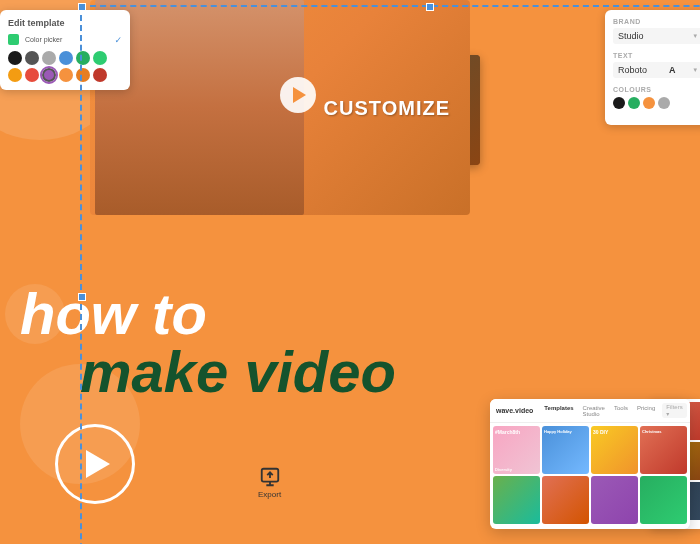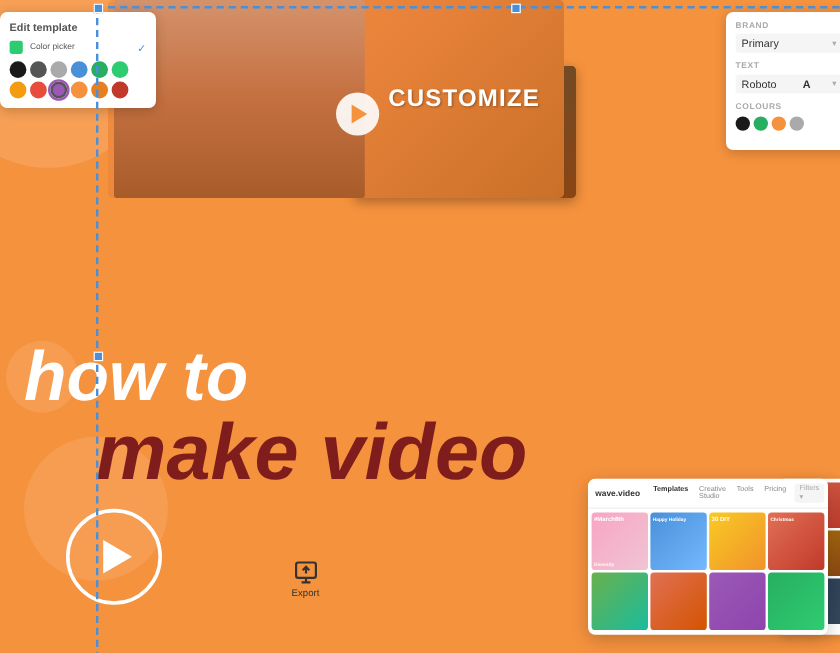--- a/index.html
+++ b/index.html
@@ -119,21 +119,21 @@
       border-radius: 50%;
       cursor: pointer;
     }
 
     
     .video-preview-main {
       position: absolute;
       top: 0;
       left: 90px;
       width: 380px;
-      height: 165px;
+      height: 215px;
       border-radius: 4px;
       overflow: hidden;
       z-index: 5;
     }
     .video-preview-main-inner {
       width: 100%;
       height: 100%;
       background: linear-gradient(135deg, #F5923E 0%, #e8823a 50%, #c97028 100%);
       display: flex;
       align-items: center;
@@ -350,23 +350,23 @@
     }
     .headline-text .line-how {
       font-size: 58px;
       font-weight: 900;
       color: white;
       line-height: 1;
       font-style: italic;
       display: block;
     }
     .headline-text .line-make {
-      font-size: 66px;
+      font-size: 58px;
       font-weight: 900;
-      color: #7f1d1d;
+      color: #14532d;
       line-height: 1;
       font-style: italic;
       display: block;
       margin-left: 60px;
     }
     .headline-text .line-ads {
       font-size: 58px;
       font-weight: 900;
       color: white;
       line-height: 1;
@@ -575,21 +575,21 @@
     <div class="selection-handle handle-ml"></div>
 
   </div>
 
   <div class="play-btn-main" style="position:absolute; top:95px; left:280px; z-index:15;"></div>
 
   <div class="right-panel">
     <div class="panel-field">
       <div class="panel-field-label">BRAND</div>
       <div class="panel-field-value">
-        <span>Primary</span>
+        <span>Studio</span>
         <span class="arrow">▾</span>
       </div>
     </div>
     <div class="panel-field">
       <div class="panel-field-label">TEXT</div>
       <div class="panel-field-value" style="justify-content:space-between">
         <span>Roboto</span>
         <span style="font-size:9px; font-weight:bold; color:#333; margin-left:4px">A</span>
         <span class="arrow">▾</span>
       </div>
@@ -609,21 +609,21 @@
     <div style="width:100%;height:100%;background:linear-gradient(135deg,#3a3a3a,#6b4c2a,#8B4513);position:relative;">
       <div style="position:absolute;bottom:8px;left:8px;">
         <div style="font-size:7px;color:rgba(255,255,255,0.7);letter-spacing:2px;font-weight:bold;">COMPANY</div>
         <div style="font-size:10px;color:white;font-weight:900;">ALL HANDS</div>
         <div class="thumb-update-btn">UPDATE</div>
       </div>
       <div class="play-btn-thumb"></div>
     </div>
   </div>
 
-  <div class="export-icon-area" style="position:absolute;bottom:45px;left:243px;z-index:10;display:flex;flex-direction:column;align-items:center;">
+  <div class="export-icon-area" style="position:absolute;bottom:45px;left:258px;z-index:10;display:flex;flex-direction:column;align-items:center;">
     <svg class="export-icon-svg" viewBox="0 0 24 24" fill="none" stroke="#333" stroke-width="2">
       <rect x="3" y="3" width="18" height="14" rx="2" fill="none"></rect>
       <path d="M8 21h8M12 17v4"></path>
       <path d="M9 10l3-3 3 3M12 7v6"></path>
     </svg>
     <span class="export-label">Export</span>
   </div>
 
   <div class="headline-text">
     <span class="line-how">how to</span>

